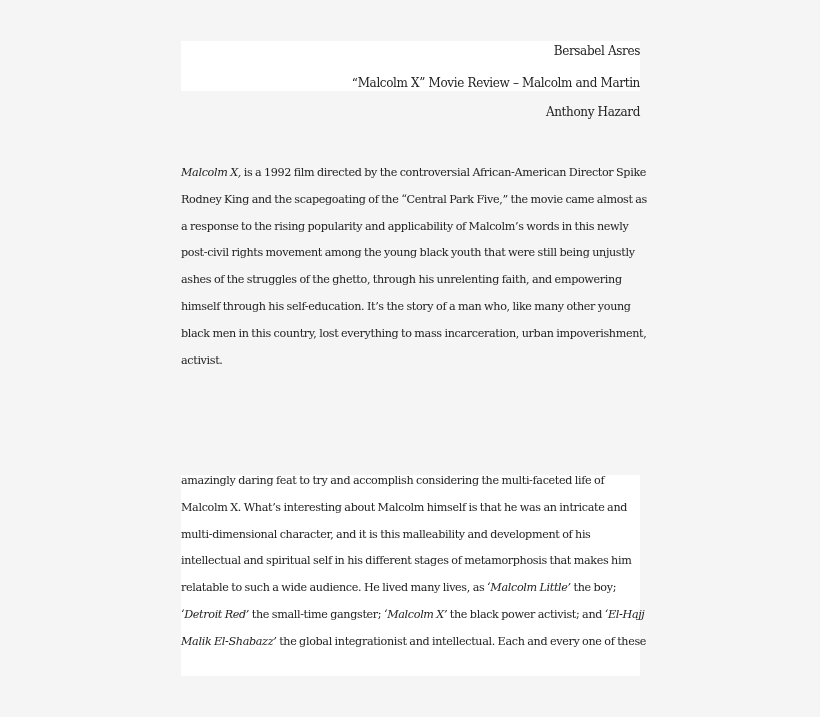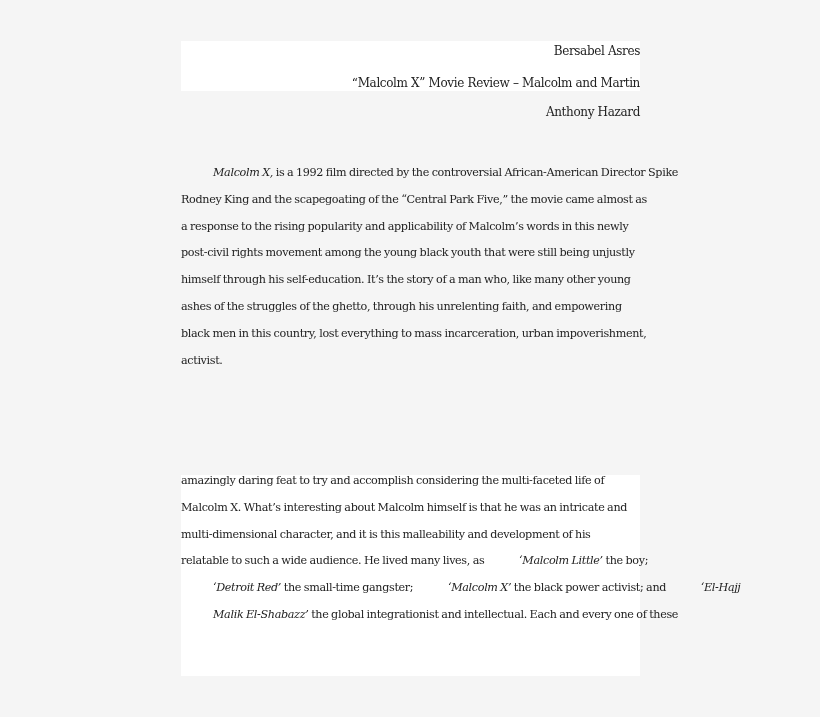--- a/index.html
+++ b/index.html
@@ -57,44 +57,45 @@
       position: absolute;
       left: 181px;
       top: 475px;
       width: 459px;
       height: 201px;
       background: #ffffff;
     }
     .para2 {
       top: 468px;
     }
-    i, .it { font-style: italic; margin-left: 32px; }
+    i, .it { font-style: italic; }
   </style>
 </head>
 <body>
 
 <div class="header-block"></div>
 
 <div class="hdr-line hdr-author">Bersabel Asres</div>
 <div class="hdr-line hdr-title">“Malcolm X” Movie Review – Malcolm and Martin</div>
 <div class="hdr-line hdr-prof">Anthony Hazard</div>
 
 <div class="para para1">
   <span class="line"><i>Malcolm X,</i><span> is a 1992 film directed by the controversial African-American Director Spike</span></span>
   <span class="line">Rodney King and the scapegoating of the “Central Park Five,” the movie came almost as</span>
   <span class="line">a response to the rising popularity and applicability of Malcolm’s words in this newly</span>
   <span class="line">post-civil rights movement among the young black youth that were still being unjustly</span>
+  <span class="line">ashes of the struggles of the ghetto, through his unrelenting faith, and empowering</span>
   <span class="line">himself through his self-education. It’s the story of a man who, like many other young</span>
-  <span class="line">ashes of the struggles of the ghetto, through his unrelenting faith, and empowering</span>
   <span class="line">black men in this country, lost everything to mass incarceration, urban impoverishment,</span>
   <span class="line">activist.</span>
 </div>
 
 <div class="para2-bg"></div>
 
 <div class="para para2">
   <span class="line">amazingly daring feat to try and accomplish considering the multi-faceted life of</span>
   <span class="line">Malcolm X. What’s interesting about Malcolm himself is that he was an intricate and</span>
   <span class="line">multi-dimensional character, and it is this malleability and development of his</span>
+  <span class="line">intellectual and spiritual self in his different stages of metamorphosis that makes him</span>
   <span class="line"><span>relatable to such a wide audience. He lived many lives, as </span><i>‘Malcolm Little’</i><span> the boy;</span></span>
   <span class="line"><i>‘Detroit Red’</i><span> the small-time gangster; </span><i>‘Malcolm X’</i><span> the black power activist; and </span><i>‘El-Hajj</i></span>
   <span class="line"><i>Malik El-Shabazz’</i><span> the global integrationist and intellectual. Each and every one of these</span></span>
 </div>
 
 </body></html>

